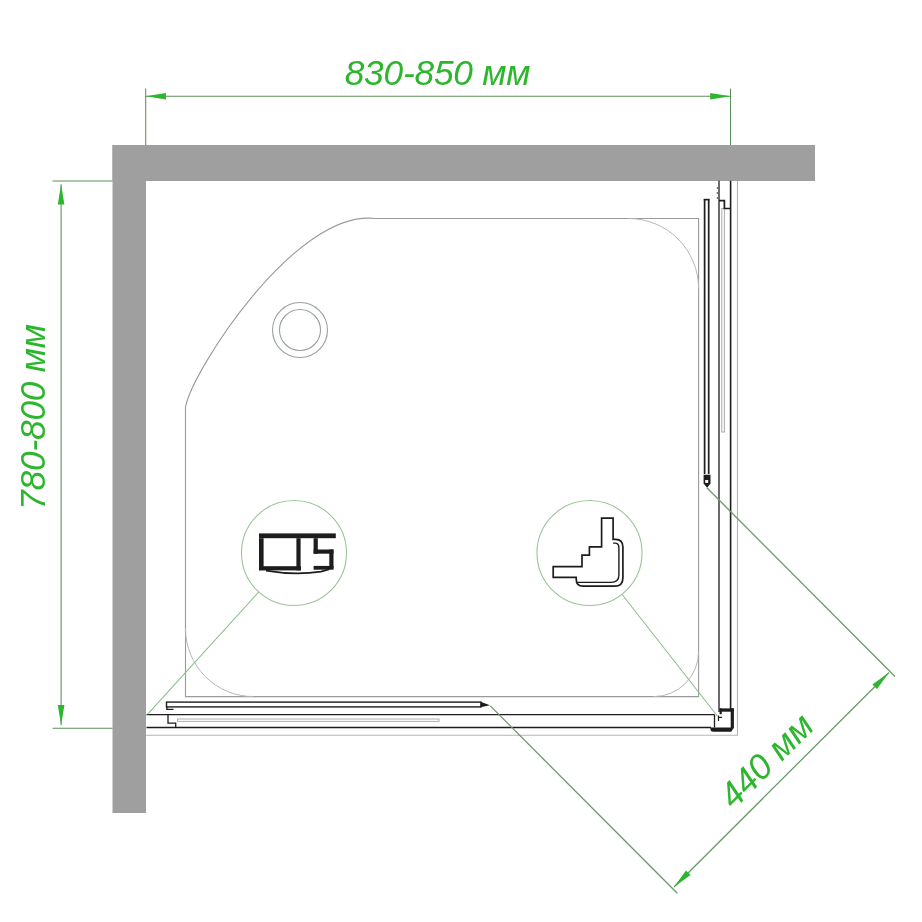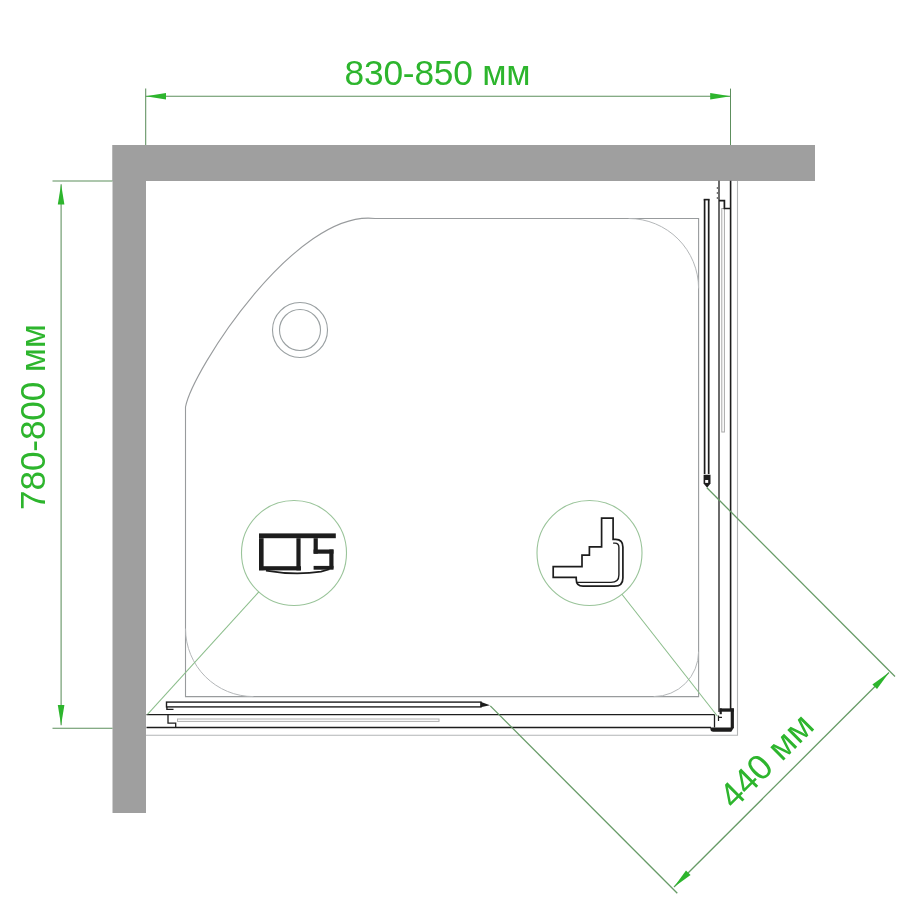--- a/index.html
+++ b/index.html
@@ -1,16 +1,16 @@
 <!DOCTYPE html>
 <html><head>
 <meta charset="utf-8">
 <style>
   html,body{margin:0;padding:0;background:#ffffff;}
-  .page{width:922px;height:922px;position:relative;font-family:"Liberation Sans", sans-serif;}
+  .page{width:922px;height:922px;position:relative;font-family:"Liberation Sans", sans-serif;font-style:italic;}
   svg{display:block;}
 </style>
 </head>
 <body>
 <div class="page">
 <svg width="922" height="922" viewBox="0 0 922 922" xmlns="http://www.w3.org/2000/svg" font-family="Liberation Sans, sans-serif">
 
   <rect x="0" y="0" width="922" height="922" fill="#ffffff"></rect>
 
   <rect x="112.5" y="145" width="702.5" height="36" fill="#9f9f9f"></rect>

